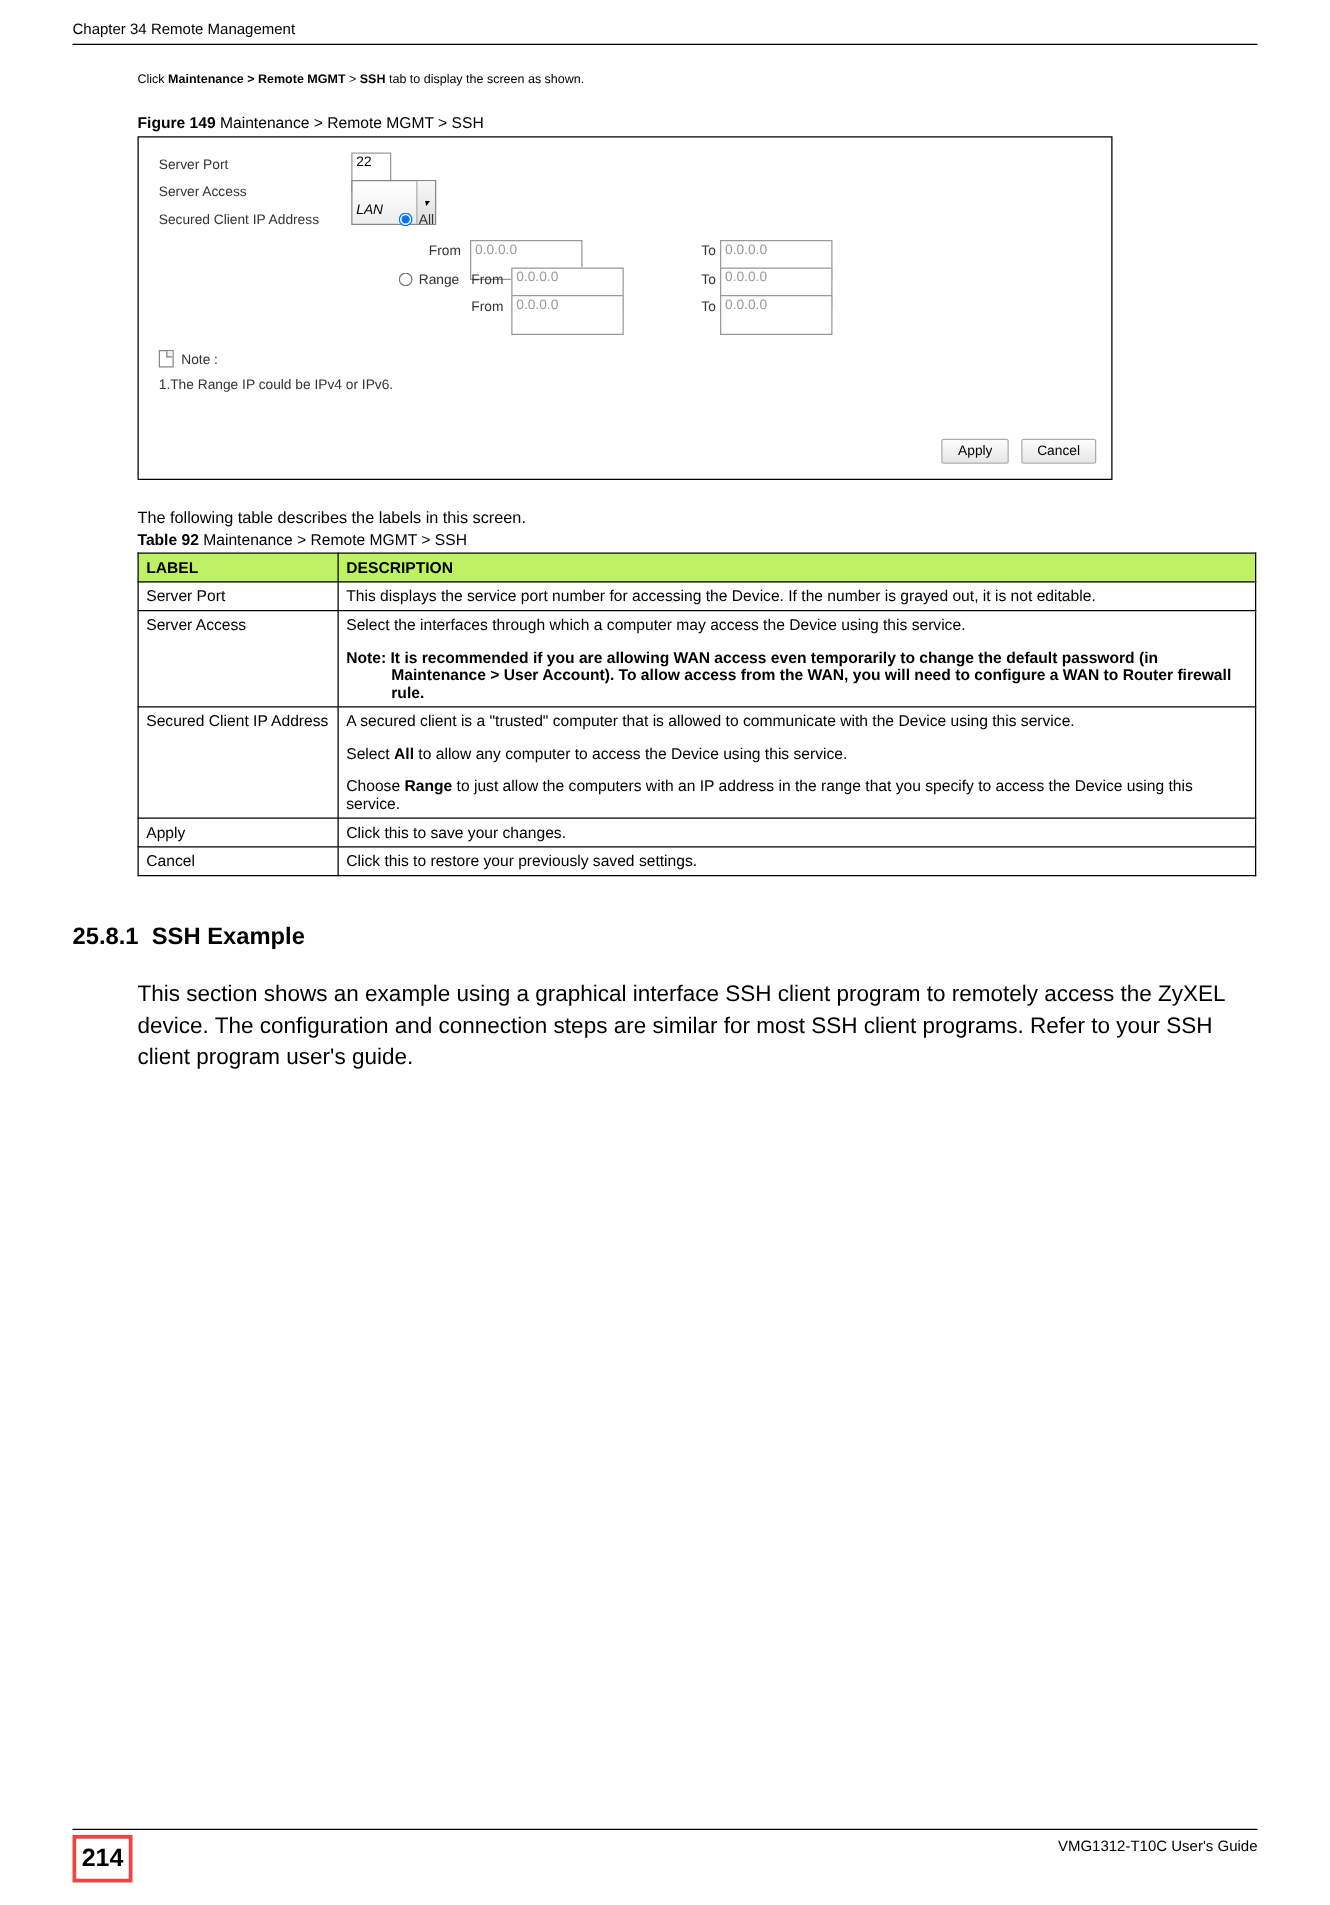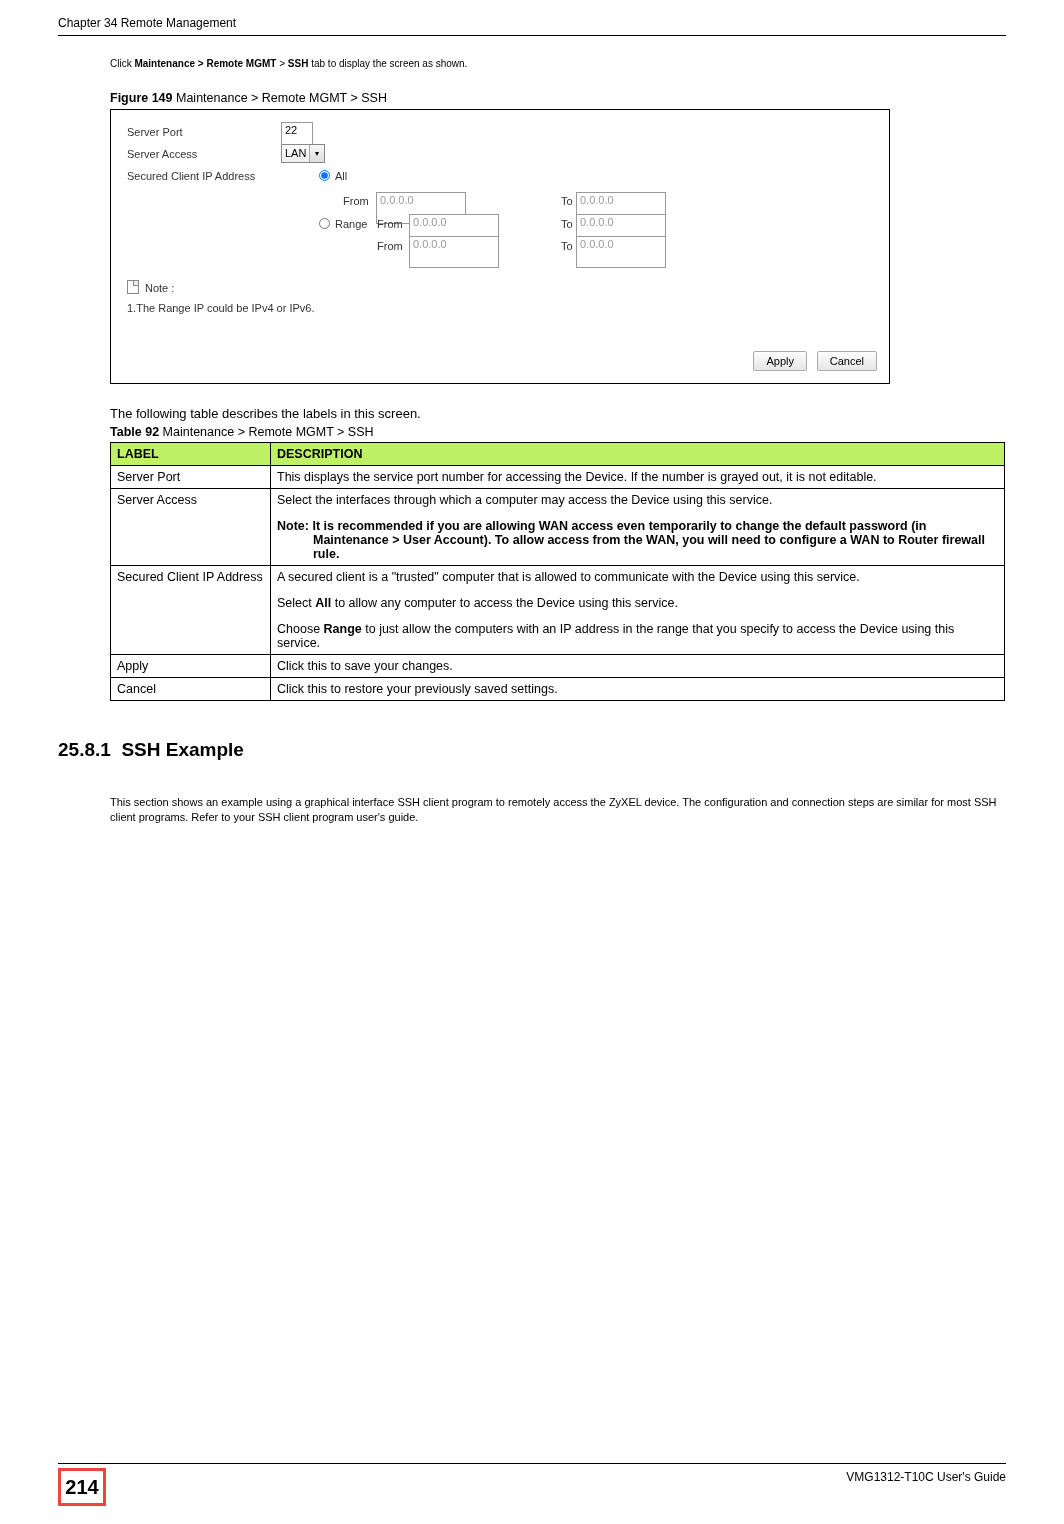--- a/index.html
+++ b/index.html
@@ -53,23 +53,24 @@
       font-size: 11px;
       padding: 1px 3px;
       color: #999;
       height: 32px;
     }
     .ss-dropdown {
       position: absolute;
       border: 1px solid #888;
       background: linear-gradient(#fff,#eee);
       font-size: 11px;
-      padding: 2px 3px;
+      padding: 17px 3px;
       height: 19px;
-      width: 44px;
+      width: 68px;
+      font-style: italic;
     }
     .ss-dropdown-arrow {
       position: absolute;
       right: 0; top: 0; bottom: 0;
       width: 15px;
       border-left: 1px solid #aaa;
       background: linear-gradient(#f8f8f8,#ddd);
       display: flex; align-items: center; justify-content: center;
       font-size: 8px;
     }
@@ -121,22 +122,22 @@
     .row-note { margin-top: 12px; font-weight: bold; }
     .row-sub { margin-top: 12px; }
     .section-heading {
       font-size: 19px;
       font-weight: bold;
       margin-top: 38px;
       margin-left: -52px;
       font-family: Arial, sans-serif;
     }
     .section-text {
-      font-size: 11px;
-      margin-top: 34px;
+      font-size: 18px;
+      margin-top: 22px;
       line-height: 1.4;
     }
     .footer-line {
       position: absolute;
       bottom: 60px;
       left: 58px; right: 58px;
       border-top: 1px solid #000;
     }
     .page-num-box {
       position: absolute;

